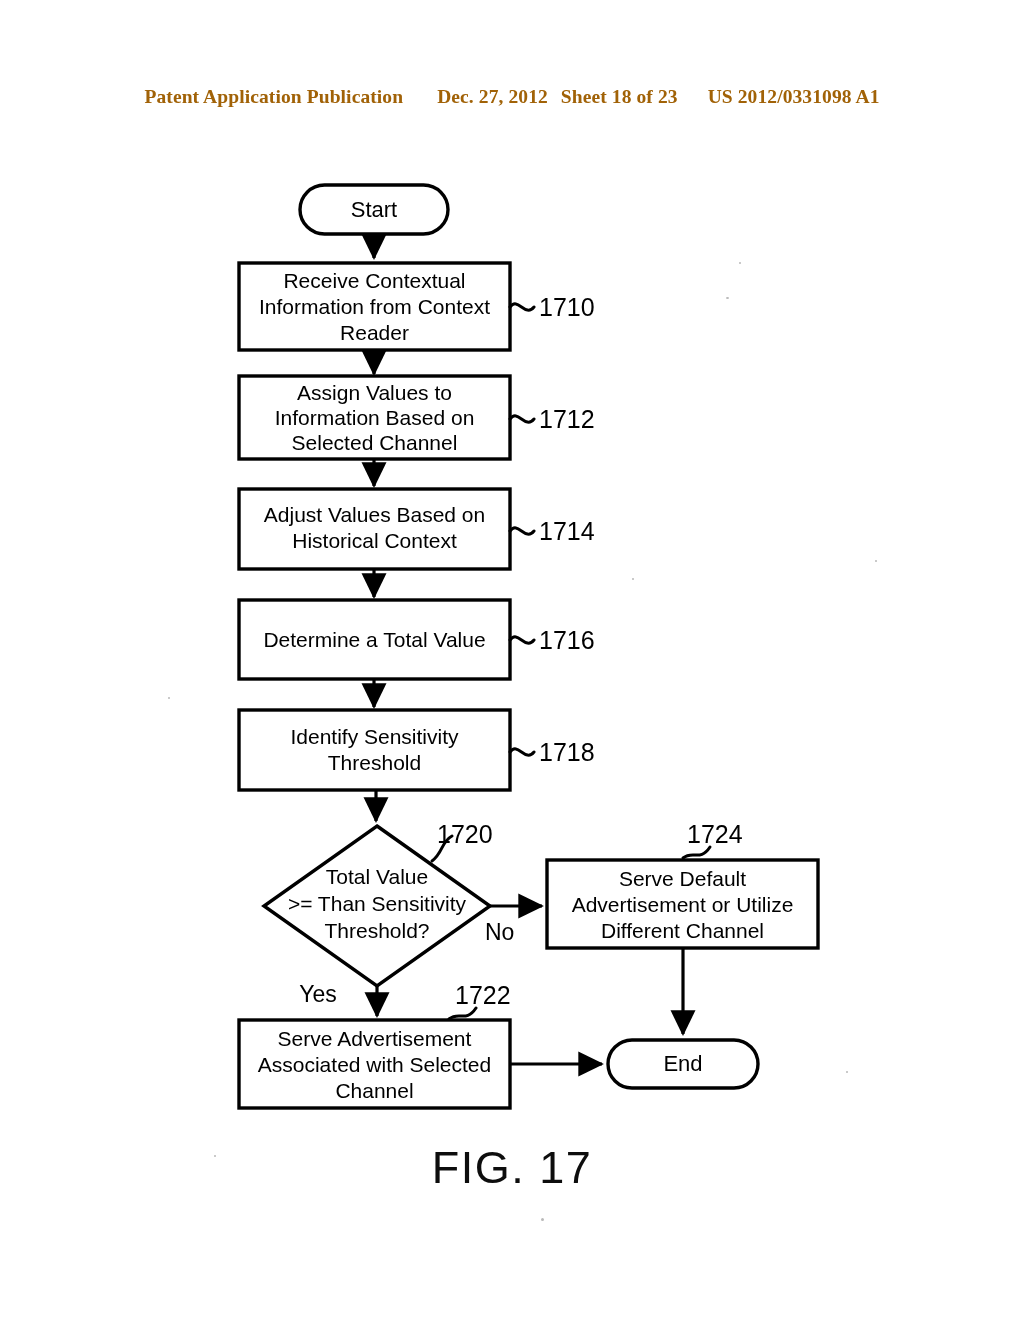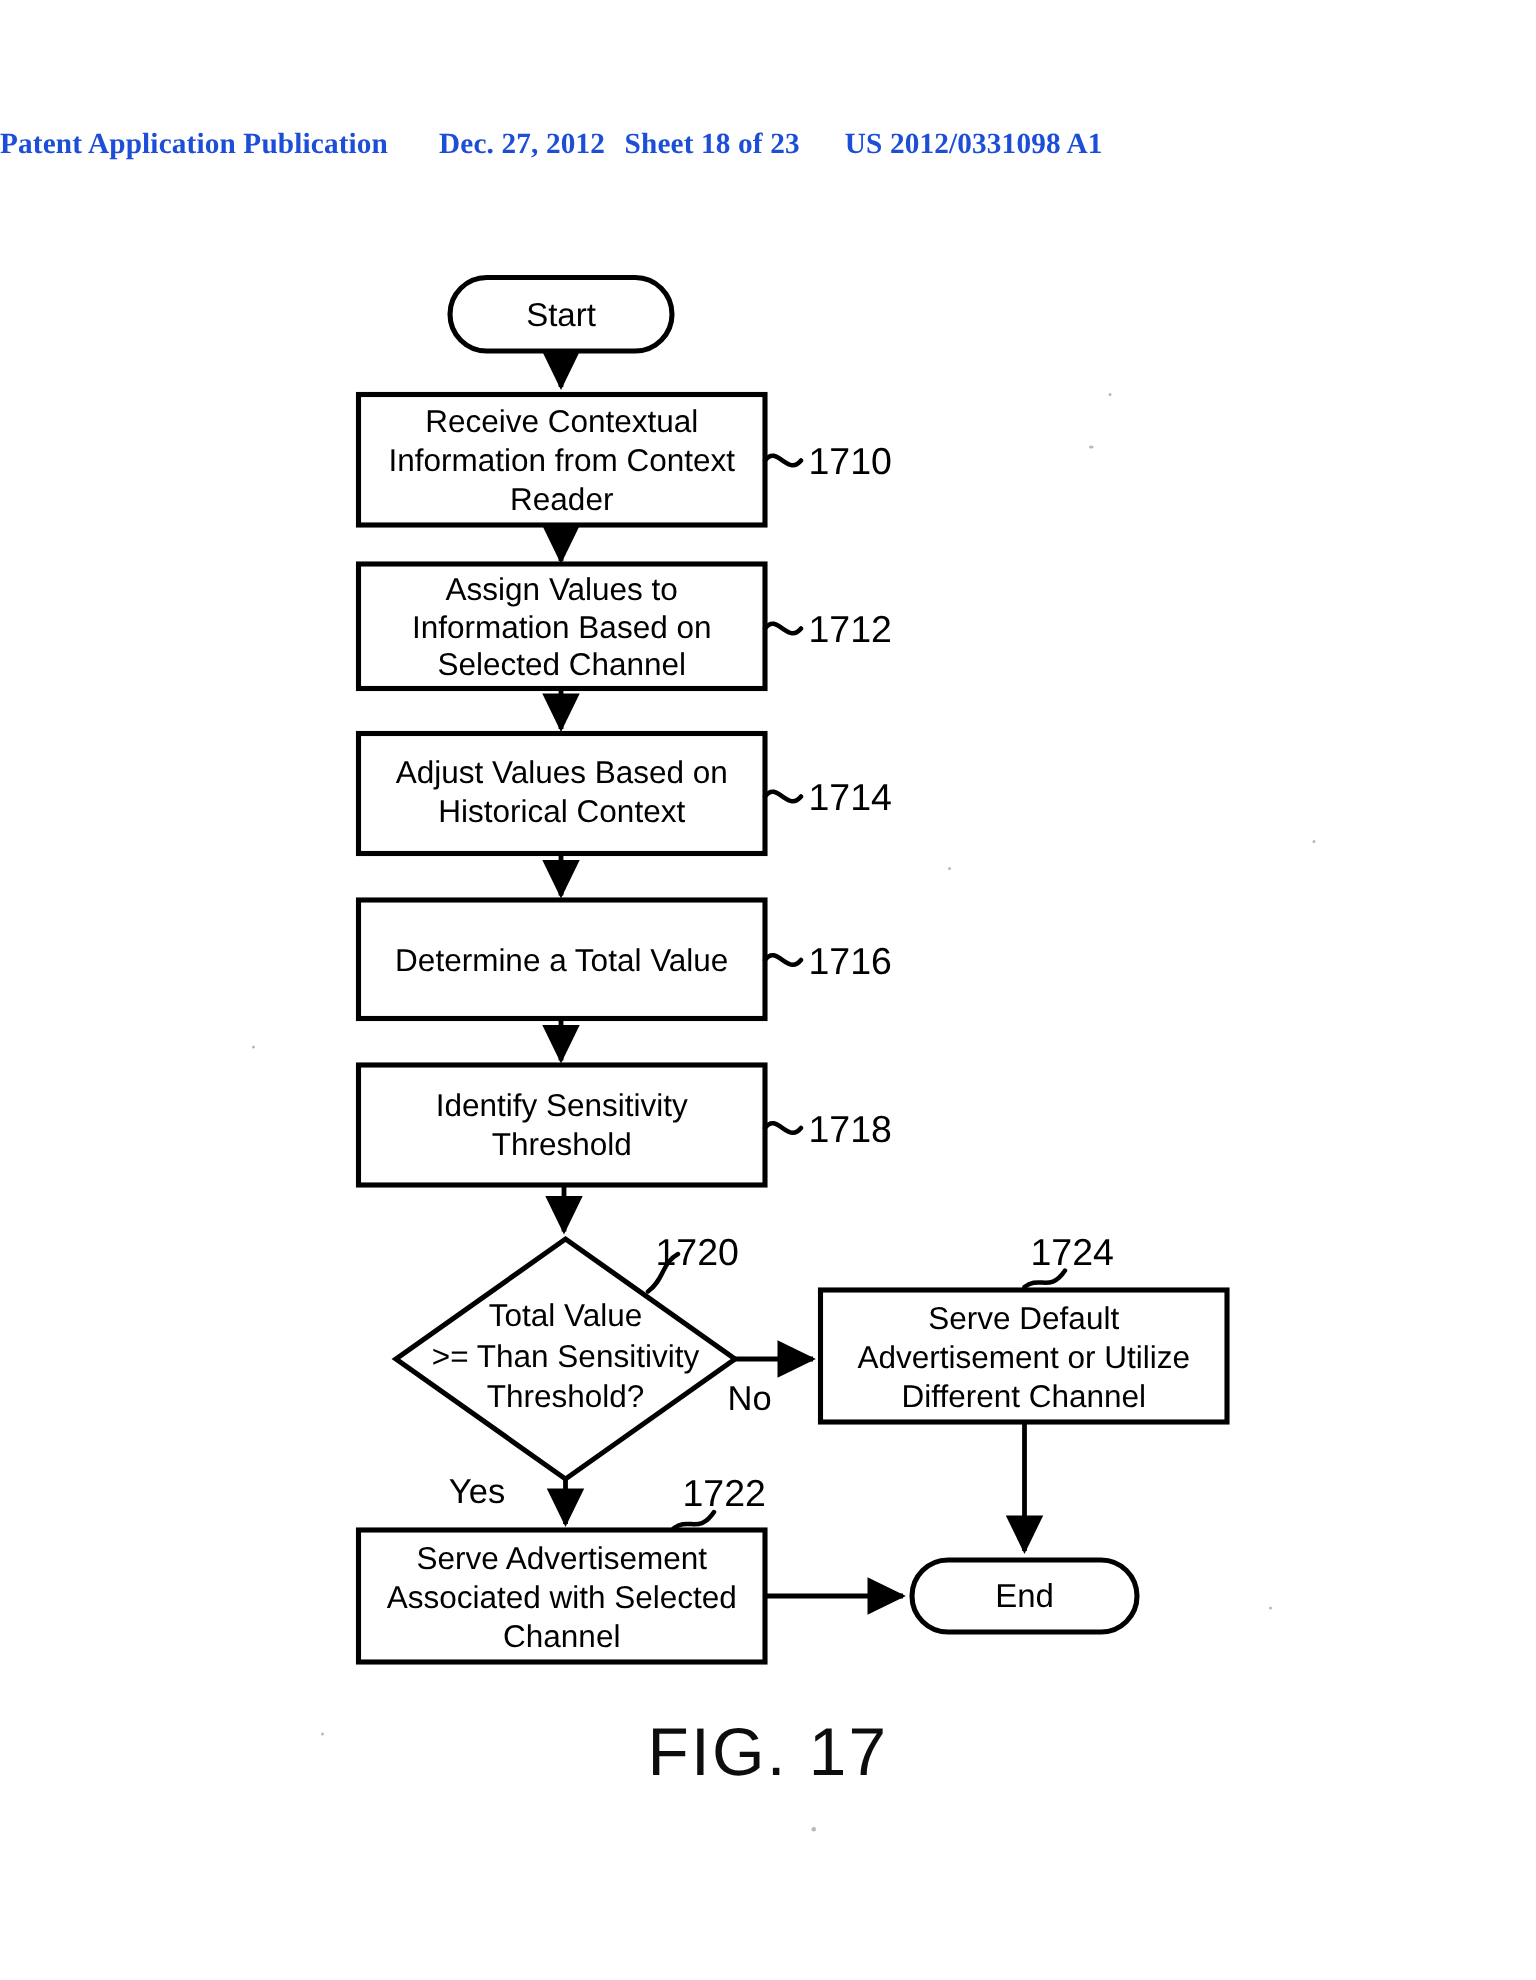--- a/index.html
+++ b/index.html
@@ -16,25 +16,25 @@
     overflow: hidden;
     font-family: "Liberation Sans", sans-serif;
   }
 
   
   .pub-header {
     position: absolute;
     top: 86px;
     left: 0;
     width: 1024px;
-    text-align: left;
+    text-align: center;
     font-family: "Liberation Serif", serif;
     font-weight: bold;
     font-size: 19.5px;
-    color: #1d4ed8;
+    color: #a16207;
     white-space: nowrap;
     letter-spacing: 0.1px;
   }
   .pub-header .seg { display: inline-block; vertical-align: baseline; }
   .pub-header .gap-wide { display: inline-block; width: 34px; }
   .pub-header .gap-mid  { display: inline-block; width: 13px; }
   .pub-header .gap-big  { display: inline-block; width: 30px; }
 
   
   .fig-caption {

